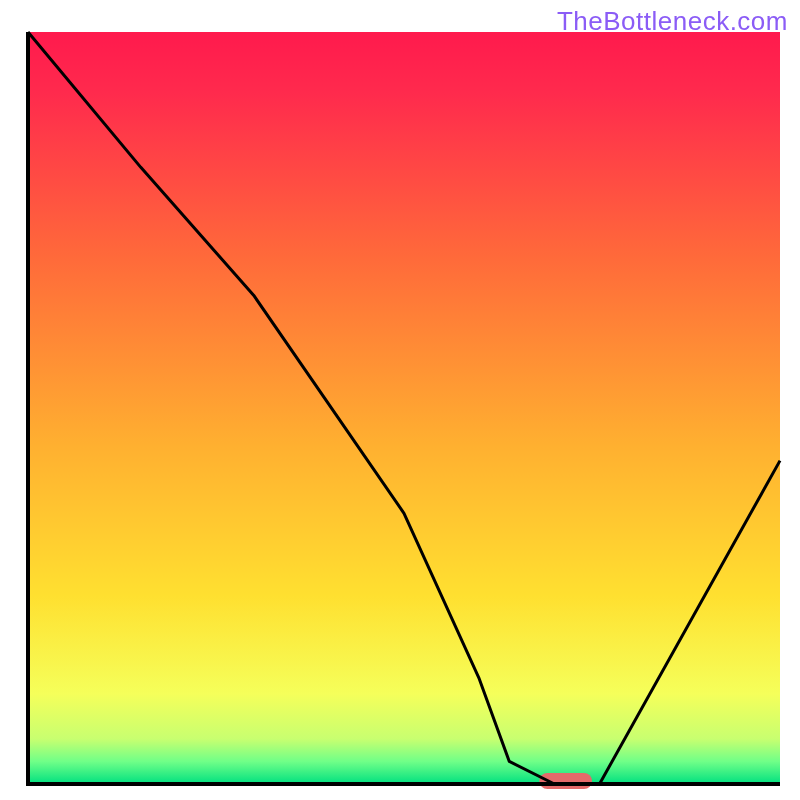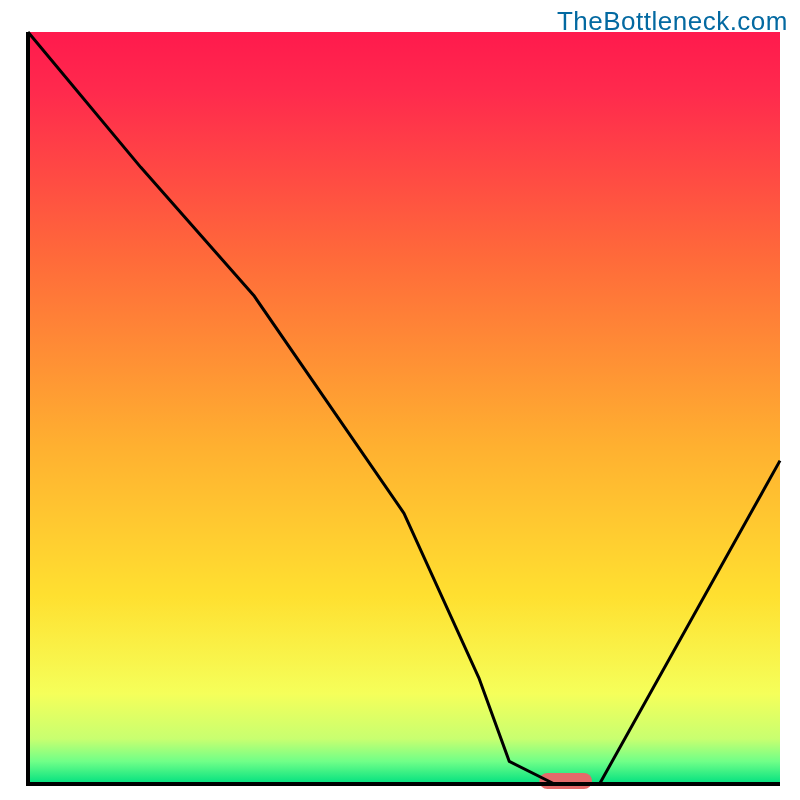--- a/index.html
+++ b/index.html
@@ -15,21 +15,21 @@
     position: relative;
     width: 800px;
     height: 800px;
   }
   .watermark {
     position: absolute;
     top: 6px;
     right: 12px;
     font-size: 26px;
     font-weight: 500;
-    color: #0369a1;
+    color: #8b5cf6;
     letter-spacing: 0.5px;
     z-index: 5;
   }
   svg.plot {
     position: absolute;
     top: 0;
     left: 0;
   }
   .gradient-rect {
     

